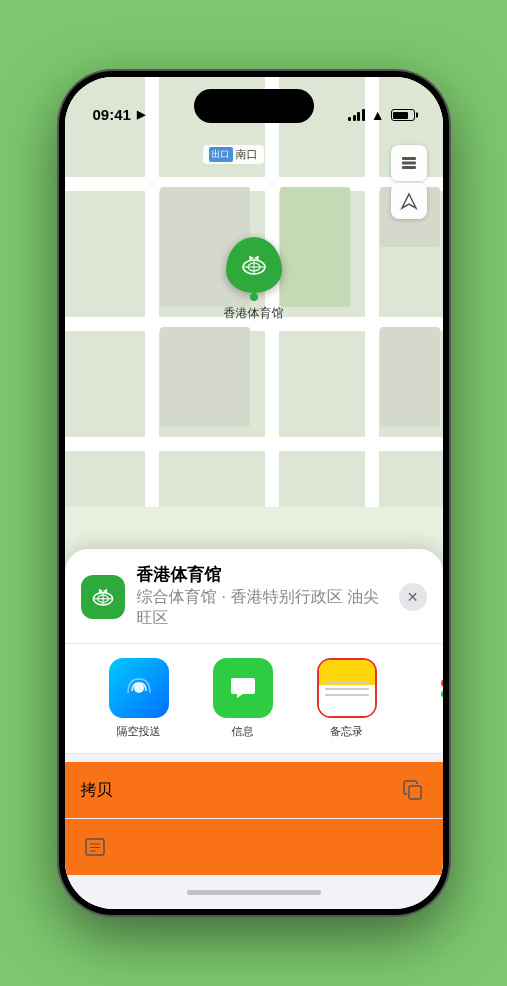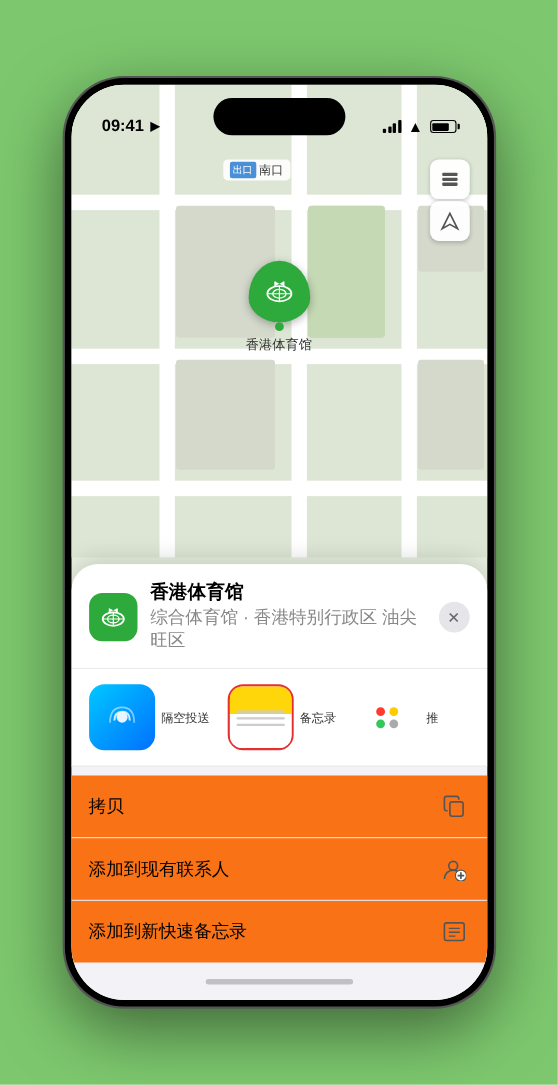--- a/index.html
+++ b/index.html
@@ -317,24 +317,25 @@
       background: #fff;
       padding: 14px 16px;
       display: flex;
       gap: 16px;
       border-bottom: 1px solid #e5e5ea;
       overflow-x: auto;
     }
 
     .share-item {
       display: flex;
-      flex-direction: row;
+      flex-direction: column;
       align-items: center;
       gap: 6px;
       min-width: 60px;
+      margin-left: 28px;
     }
 
     .share-icon-wrap {
       width: 60px;
       height: 60px;
       border-radius: 14px;
       display: flex;
       align-items: center;
       justify-content: center;
       font-size: 28px;
@@ -570,20 +571,28 @@
               <circle cx="15" cy="15" r="5" fill="white" opacity="0.9"></circle>
               <path d="M15 10 Q8 10 8 18" stroke="white" stroke-width="1.8" fill="none" opacity="0.8"></path>
               <path d="M15 10 Q22 10 22 18" stroke="white" stroke-width="1.8" fill="none" opacity="0.8"></path>
               <path d="M15 6 Q4 6 4 20" stroke="white" stroke-width="1.5" fill="none" opacity="0.5"></path>
               <path d="M15 6 Q26 6 26 20" stroke="white" stroke-width="1.5" fill="none" opacity="0.5"></path>
             </svg>
           </div>
           <span class="share-label">隔空投送</span>
         </div>
 
+        <div class="share-item">
+          <div class="share-icon-wrap messages">
+            <svg width="30" height="30" viewBox="0 0 30 30">
+              <path d="M5 5 h20 a2 2 0 0 1 2 2 v12 a2 2 0 0 1 -2 2 h-10 l-6 4 v-4 h-4 a2 2 0 0 1 -2 -2 v-12 a2 2 0 0 1 2 -2 z" fill="white"></path>
+            </svg>
+          </div>
+          <span class="share-label">信息</span>
+        </div>
 
 
         <div class="share-item">
           <div class="share-icon-wrap notes">
             <div class="notes-inner">
               <div class="notes-line"></div>
               <div class="notes-line"></div>
               <div class="notes-line"></div>
             </div>
           </div>
@@ -612,35 +621,22 @@
           <span class="action-label">拷贝</span>
           <div class="action-icon">
             <svg width="22" height="22" viewBox="0 0 22 22">
               <rect x="7" y="7" width="12" height="13" rx="2" fill="none" stroke="#555" stroke-width="1.5"></rect>
               <path d="M5 15 H4 a2 2 0 0 1 -2 -2 V4 a2 2 0 0 1 2 -2 h9 a2 2 0 0 1 2 2 v1" fill="none" stroke="#555" stroke-width="1.5"></path>
             </svg>
           </div>
         </div>
 
 
+
         <div class="action-item">
-          <span class="action-label">添加到现有联系人</span>
-          <div class="action-icon">
-            <svg width="22" height="22" viewBox="0 0 22 22">
-              <circle cx="10" cy="8" r="4" fill="none" stroke="#555" stroke-width="1.5"></circle>
-              <path d="M2 20 a8 8 0 0 1 16 0" fill="none" stroke="#555" stroke-width="1.5"></path>
-              <circle cx="17" cy="17" r="5" fill="white" stroke="#555" stroke-width="1"></circle>
-              <line x1="17" y1="14" x2="17" y2="20" stroke="#555" stroke-width="1.5"></line>
-              <line x1="14" y1="17" x2="20" y2="17" stroke="#555" stroke-width="1.5"></line>
-            </svg>
-          </div>
-        </div>
-
-        <div class="action-item">
-          <span class="action-label">添加到新快速备忘录</span>
           <div class="action-icon">
             <svg width="22" height="22" viewBox="0 0 22 22">
               <rect x="2" y="3" width="18" height="16" rx="2" fill="none" stroke="#555" stroke-width="1.5"></rect>
               <line x1="6" y1="8" x2="16" y2="8" stroke="#555" stroke-width="1.2"></line>
               <line x1="6" y1="11.5" x2="16" y2="11.5" stroke="#555" stroke-width="1.2"></line>
               <line x1="6" y1="15" x2="12" y2="15" stroke="#555" stroke-width="1.2"></line>
             </svg>
           </div>
         </div>
 

